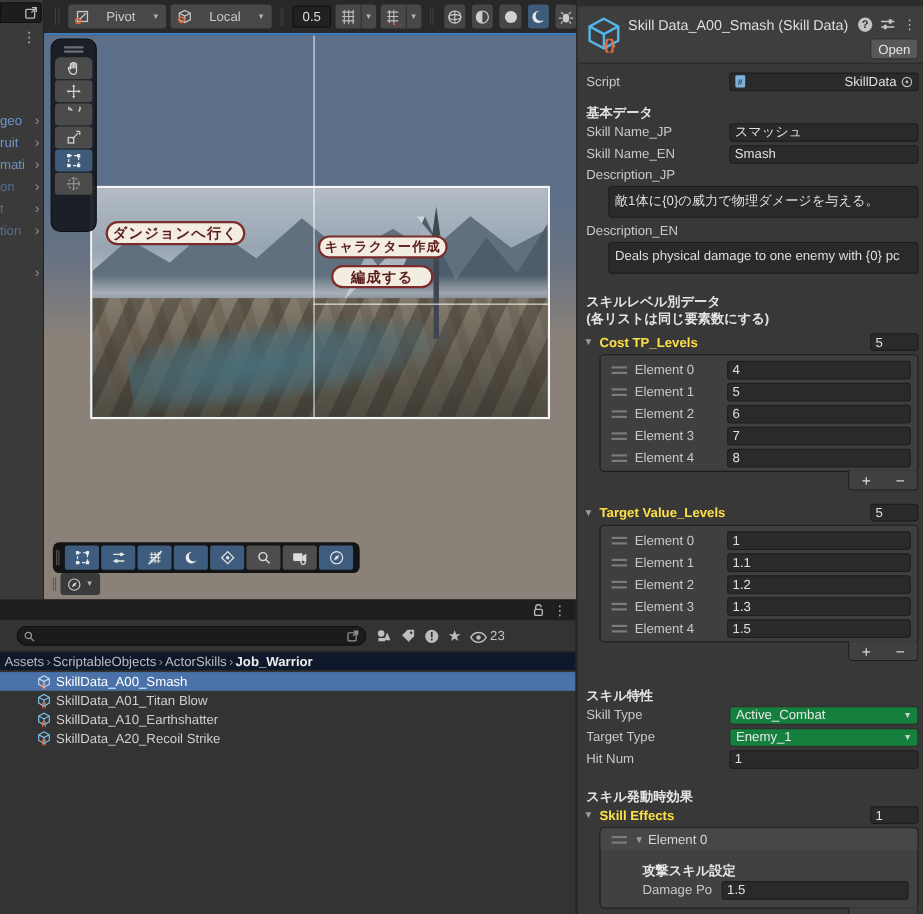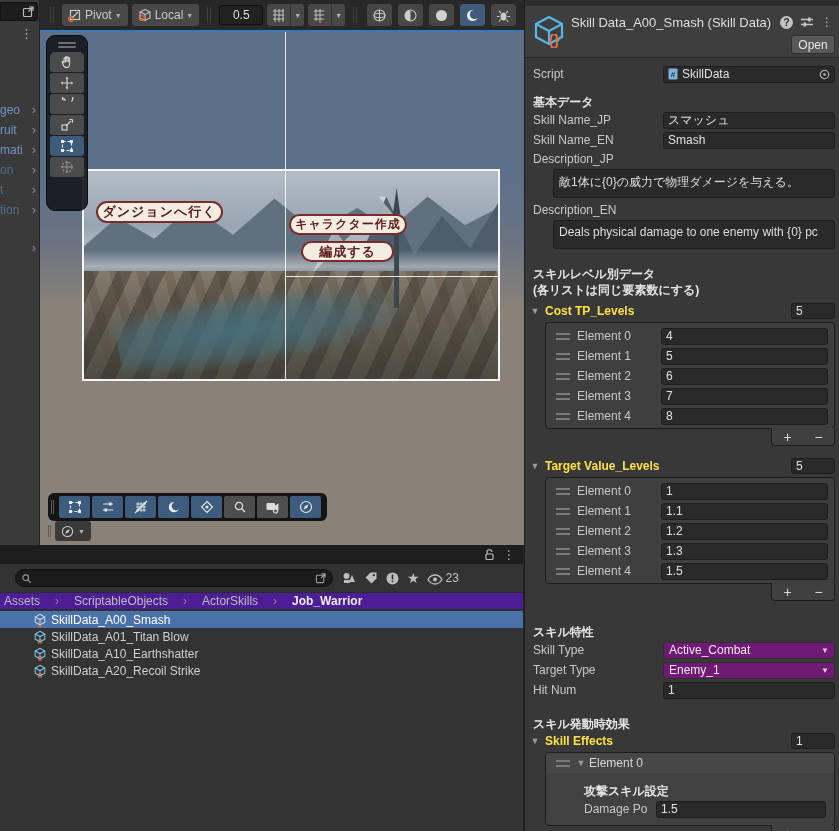--- a/index.html
+++ b/index.html
@@ -12,21 +12,21 @@
   .strip-field { position:absolute; left:0; top:2px; width:38px; height:19px; background:#1d1d1d; border:1px solid #111; border-radius:0 3px 3px 0; display:flex; justify-content:flex-end; align-items:center; padding-right:2px; }
   .strip-kebab { position:absolute; left:20px; top:26px; color:#b5b5b5; font-size:13px; }
   .hier-item { position:absolute; left:0; width:40px; height:19px; display:flex; align-items:center; justify-content:space-between; padding-right:4px; }
   .hier-label { color:#6e95c4; font-size:12px; overflow:hidden; white-space:nowrap; }
   .hier-label.dim { color:#4f6e8d; }
   .hier-chev { color:#8f8f8f; font-size:13px; }
 
   
   .top-toolbar { position:absolute; left:40px; top:0; width:484px; height:30px; background:#282828; display:flex; align-items:center; gap:4px; padding-left:6px; }
   .tb-sep { width:4px; height:16px; border-left:1px solid #3f3f3f; border-right:1px solid #3f3f3f; margin:0 4px; }
-  .tb-btn { height:22px; background:#484848; border-radius:3px; display:flex; align-items:center; gap:3px; padding:0 6px; color:#c8c8c8; }
+  .tb-btn { height:22px; background:#484848; border-radius:3px; display:flex; align-items:center; gap:15px; padding:0 6px; color:#c8c8c8; }
   .tb-btn .caret { font-size:7px; color:#b4b4b4; }
   .tb-field { width:44px; height:20px; background:#212121; border:1px solid #0f0f0f; border-radius:3px; color:#dedede; display:flex; align-items:center; justify-content:center; }
   .tb-split { display:flex; }
   .tb-split .main { border-radius:3px 0 0 3px; padding:0 4px; }
   .tb-split .arrow { width:14px; height:22px; background:#484848; border-left:1px solid #333; border-radius:0 3px 3px 0; display:flex; align-items:center; justify-content:center; }
   .tb-toggle { width:25px; height:22px; background:#464646; border-radius:3px; display:flex; align-items:center; justify-content:center; margin-left:2px; }
   .tb-toggle.active { background:#3e5b79; }
 
   
   .scene-view { position:absolute; left:40px; top:30px; width:484px; height:515px; overflow:hidden; border-top:2px solid #3a79bb;
@@ -63,21 +63,21 @@
   .co-box { height:20px; background:#3a3a3a; border-radius:3px; display:flex; align-items:center; gap:4px; padding:0 6px; }
 
   
   .project-panel { position:absolute; left:0; top:545px; width:524px; height:286px; background:#333333; border-right:1px solid #242424; }
   .proj-topbar { height:19px; background:#1e1e1e; display:flex; align-items:center; justify-content:flex-end; gap:8px; padding-right:8px; }
   .proj-toolbar { height:28px; background:#333333; display:flex; align-items:center; }
   .search-box { margin-left:15px; width:318px; height:18px; background:#1b1b1b; border:1px solid #101010; border-radius:9px; display:flex; align-items:center; padding:0 5px; gap:4px; }
   .search-box .spacer { flex:1; }
   .proj-icons { display:flex; align-items:center; gap:7px; margin-left:8px; }
   .eye-count { display:flex; align-items:flex-end; gap:3px; color:#c2c2c2; }
-  .proj-breadcrumb { height:18px; background:#4c1d95; border-top:1px solid #2a2a2a; border-bottom:1px solid #2a2a2a; display:flex; align-items:center; padding-left:4px; gap:15px; }
+  .proj-breadcrumb { height:18px; background:#0f172a; border-top:1px solid #2a2a2a; border-bottom:1px solid #2a2a2a; display:flex; align-items:center; padding-left:4px; gap:2px; }
   .crumb { color:#bdbdbd; }
   .crumb.last { color:#ececec; font-weight:bold; }
   .crumb-sep { color:#8a8a8a; }
   .proj-list { padding-top:1px; }
   .proj-row { height:17px; display:flex; align-items:center; gap:4px; padding-left:33px; color:#cfcfcf; }
   .proj-row.selected { background:#4a72a8; color:#ffffff; }
 
   
   .inspector { position:absolute; left:524px; top:0; width:315px; height:831px; background:#383838; border-left:1px solid #1e1e1e; }
   .insp-tabstrip { height:6px; background:#2d2d2d; }
@@ -85,35 +85,35 @@
   .insp-title { position:absolute; left:46px; top:9px; font-size:13px; color:#dedede; }
   .insp-hicons { position:absolute; right:6px; top:9px; display:flex; gap:7px; align-items:center; }
   .open-btn { position:absolute; right:4px; top:29px; width:44px; height:19px; background:#585858; border:1px solid #303030; border-radius:3px; color:#e4e4e4; display:flex; align-items:center; justify-content:center; }
   .so-icon-lg { position:absolute; left:8px; top:8px; }
 
   .insp-body { padding-top:6px; }
   .insp-row { display:flex; align-items:center; height:20px; padding:0 4px 0 8px; }
   .insp-label { width:130px; flex:none; color:#c8c8c8; overflow:hidden; white-space:nowrap; }
   .field { flex:1; min-width:0; background:#2a2a2a; border:1px solid #1e1e1e; border-radius:3px; height:17px; line-height:15px; padding:0 4px; color:#e0e0e0; white-space:nowrap; overflow:hidden; }
   .script-field { display:flex; align-items:center; gap:4px; }
-  .script-field .v { flex:1; }
+  .script-field .v { flex:1;text-align:right; }
   .section-header { padding:0 8px; height:16px; font-weight:bold; color:#e4e4e4; display:flex; align-items:center; }
   .desc-box { margin:2px 4px 3px 28px; height:29px; background:#2a2a2a; border:1px solid #1e1e1e; border-radius:3px; padding:4px 5px; color:#dedede; white-space:nowrap; overflow:hidden; }
   .foldout-row { display:flex; align-items:center; height:18px; padding:0 4px; gap:4px; }
   .foldout-tri { color:#9a9a9a; font-size:9px; width:12px; text-align:center; }
   .foldout-label { font-weight:bold; color:#fde047; flex:1; }
   .size-field { width:44px; flex:none; background:#2a2a2a; border:1px solid #1e1e1e; border-radius:3px; height:16px; line-height:14px; padding:0 4px; color:#e0e0e0; }
   .list-box { margin:2px 4px 0 20px; background:#3f3f3f; border:1px solid #1c1c1c; border-radius:4px; padding:3px 0 2px; }
   .elem-row { height:20px; display:flex; align-items:center; padding:0 6px 0 4px; gap:4px; }
   .drag-handle { width:14px; flex:none; height:7px; border-top:2px solid #7a7a7a; border-bottom:2px solid #7a7a7a; margin:0 3px 0 6px; }
   .elem-label { width:80px; flex:none; color:#c8c8c8; }
   .pm-footer { display:flex; justify-content:flex-end; padding-right:4px; height:20px; }
   .pm-box { width:64px; height:18px; margin-top:-1px; background:#404040; border:1px solid #1c1c1c; border-top:none; border-radius:0 0 4px 4px; display:flex; }
   .pm-btn { flex:1; display:flex; align-items:center; justify-content:center; color:#dddddd; font-size:14px; }
-  .dropdown { flex:1; min-width:0; background:#701a75; border:1px solid #2e2e2e; border-radius:3px; height:17px; display:flex; align-items:center; justify-content:space-between; padding:0 5px; color:#e8e8e8; }
+  .dropdown { flex:1; min-width:0; background:#15803d; border:1px solid #2e2e2e; border-radius:3px; height:17px; display:flex; align-items:center; justify-content:space-between; padding:0 5px; color:#e8e8e8; }
   .dropdown .dd-caret { font-size:8px; color:#cfcfcf; }
   .elem-box { margin:2px 4px 0 20px; background:#414141; border:1px solid #1c1c1c; border-radius:4px; padding-bottom:6px; }
   .elem-box-header { height:20px; background:#474747; border-radius:4px 4px 0 0; display:flex; align-items:center; gap:2px; padding-left:4px; color:#d6d6d6; }
   .attack-header { padding-left:38px; margin-top:10px; height:16px; font-weight:bold; color:#e4e4e4; display:flex; align-items:center; }
   .damage-row { display:flex; align-items:center; height:20px; padding:0 8px 0 38px; }
   .damage-label { width:72px; flex:none; overflow:hidden; white-space:nowrap; color:#c8c8c8; }
   .gap4 { height:4px; } .gap8 { height:8px; } .gap10 { height:10px; } .gap14 { height:14px; } .gap16 { height:16px; } .gap20 { height:20px; }
 
   svg { display:block; }
   .kebab { color:#b9b9b9; font-size:12px; }

